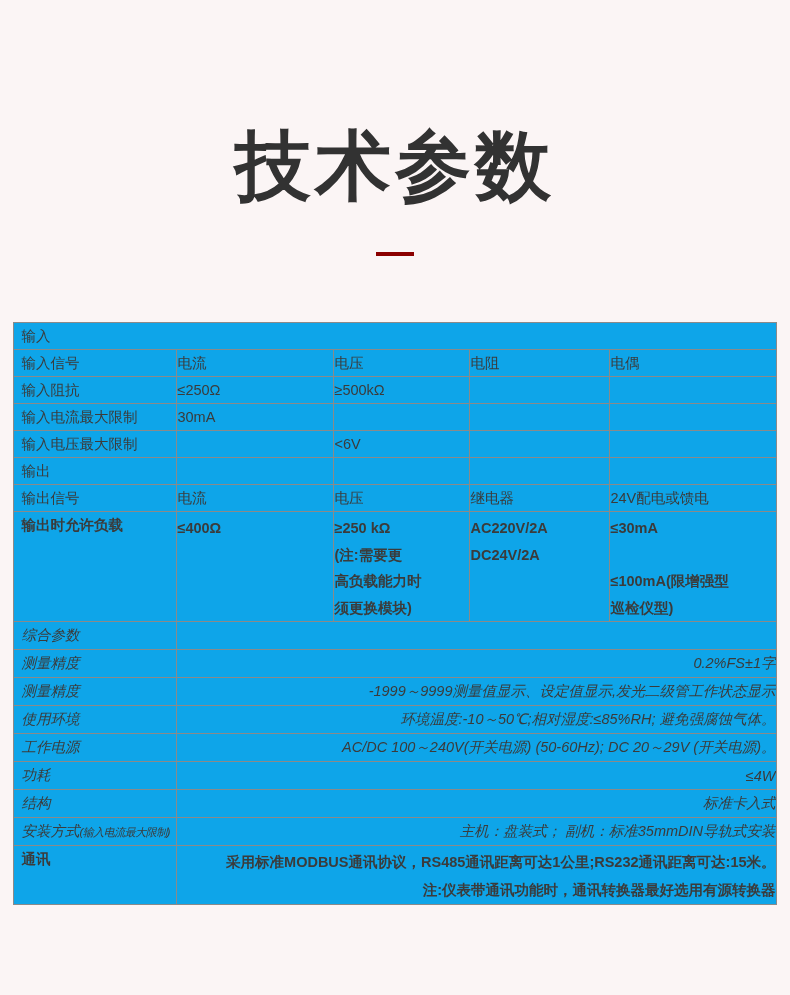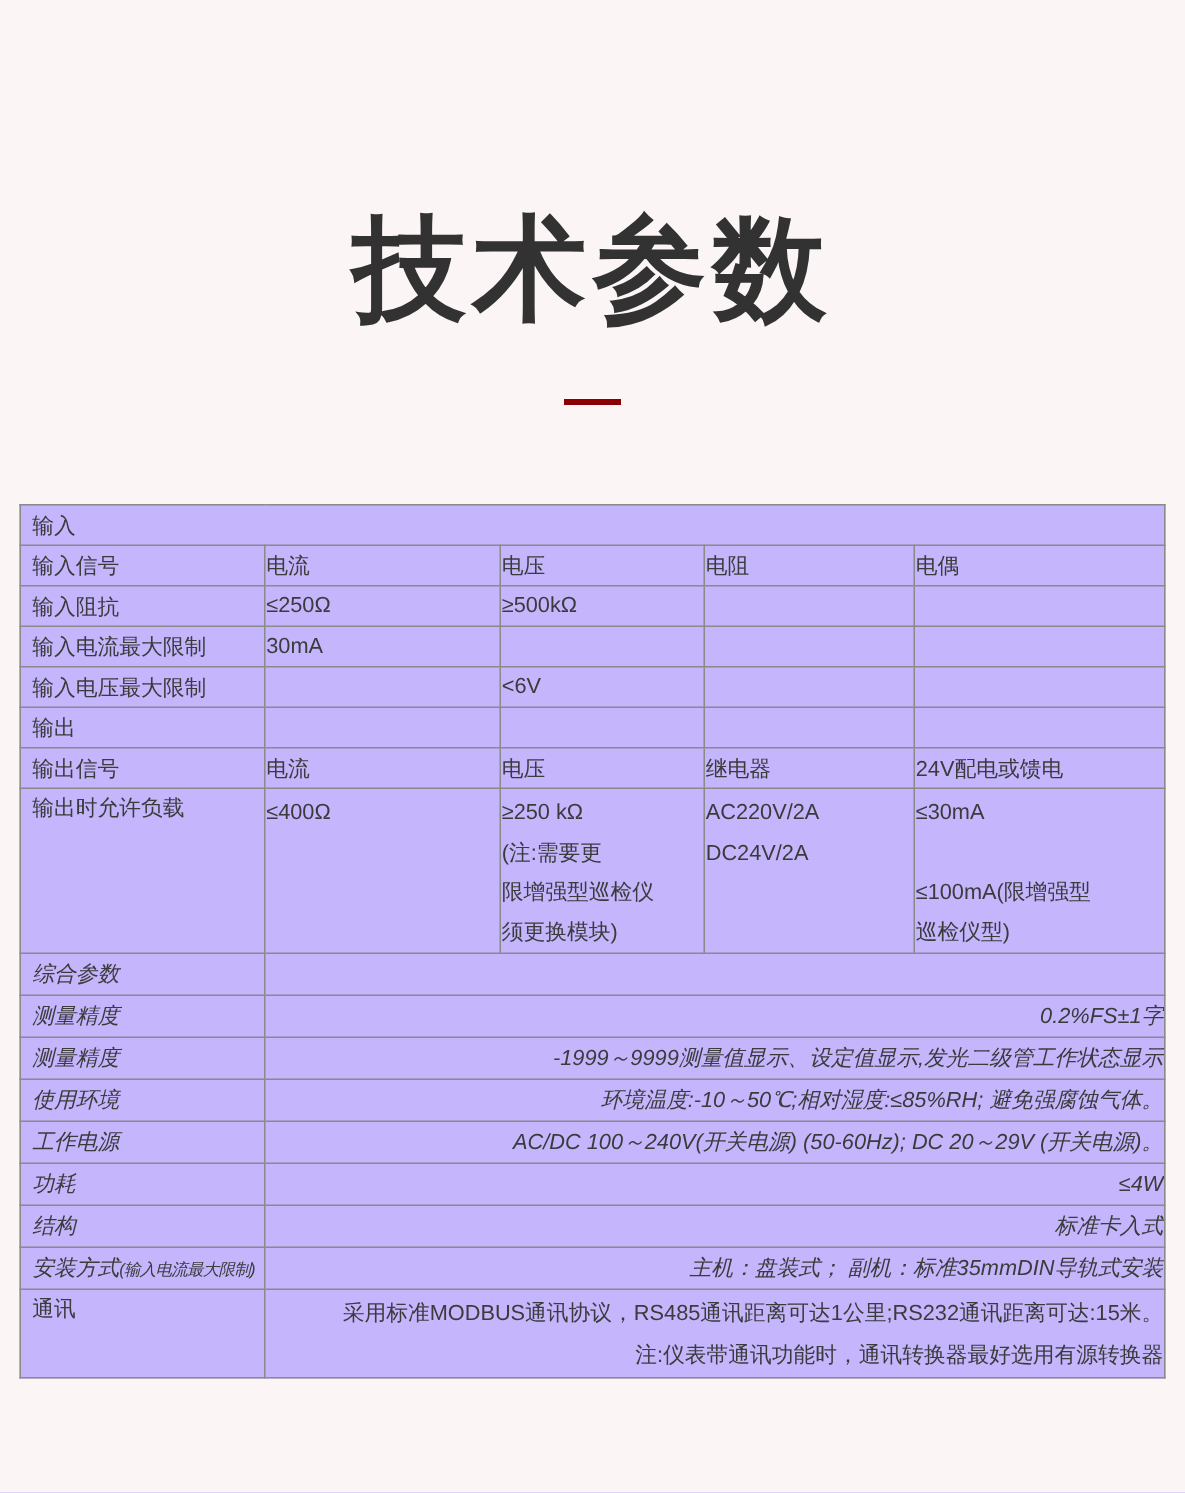--- a/index.html
+++ b/index.html
@@ -3,56 +3,56 @@
 <meta charset="utf-8">
 <style>
   html, body { margin: 0; padding: 0; }
   body {
     width: 790px; height: 995px;
     background: #FBF5F5;
     font-family: "Liberation Sans", sans-serif;
     color: #3B3B3B;
   }
   .title {
-    margin: 14px;
+    margin: 0;
     padding-top: 128px;
     text-align: center;
     font-size: 76px;
     line-height: 1;
     font-weight: 900;
     letter-spacing: 4px;
     color: #323232;
   }
   .accent-underline {
     width: 38px; height: 4px;
     background: #8B0000;
     margin: 48px auto 0 auto;
   }
   table.spec-table {
     border-collapse: collapse;
     table-layout: fixed;
     width: 762px;
     margin: 66px auto 2px auto;
-    background: #c4b5fd;
+    background: #0ea5e9;
   }
   .spec-table td {
     border: 1px solid #8A8A8A;
     font-size: 14.5px;
     padding: 0;
     overflow: hidden;
     vertical-align: middle;
   }
   tr.std  { height: 27px; }
   tr.low  { height: 28px; font-style: italic; }
   tr.tall { height: 107px; }
   tr.comm-row { height: 57px; }
   td.lbl { text-align: left; padding-left: 7px; }
   td.val { text-align: left; }
   td.wide { text-align: right; padding-left: 7px; }
-  tr.tall td, tr.comm-row td { vertical-align: top; padding-top: 3px; }
+  tr.tall td, tr.comm-row td { vertical-align: top; padding-top: 3px; font-weight: bold; }
   tr.tall td.lbl, tr.comm-row td.lbl { padding-top: 0; }
   tr.tall td.lbl .cell-line, tr.comm-row td.lbl .cell-line { line-height: 26.5px; }
   .cell-line { line-height: 26.5px; min-height: 26.5px; }
   .comm-line { line-height: 27.5px; min-height: 27.5px; }
   .lbl-note { font-size: 11px; letter-spacing: -0.5px; }
 </style>
 </head>
 <body>
 
 <h1 class="title">技术参数</h1>
@@ -115,21 +115,21 @@
     <tr class="tall">
       <td class="lbl">
         <div class="cell-line">输出时允许负载</div>
       </td>
       <td class="val">
         <div class="cell-line">≤400Ω</div>
       </td>
       <td class="val">
         <div class="cell-line">≥250 kΩ</div>
         <div class="cell-line">(注:需要更</div>
-        <div class="cell-line">限增强型巡检仪</div>
+        <div class="cell-line">高负载能力时</div>
         <div class="cell-line">须更换模块)</div>
       </td>
       <td class="val">
         <div class="cell-line">AC220V/2A</div>
         <div class="cell-line">DC24V/2A</div>
       </td>
       <td class="val">
         <div class="cell-line">≤30mA</div>
         <div class="cell-line"></div>
         <div class="cell-line">≤100mA(限增强型</div>

